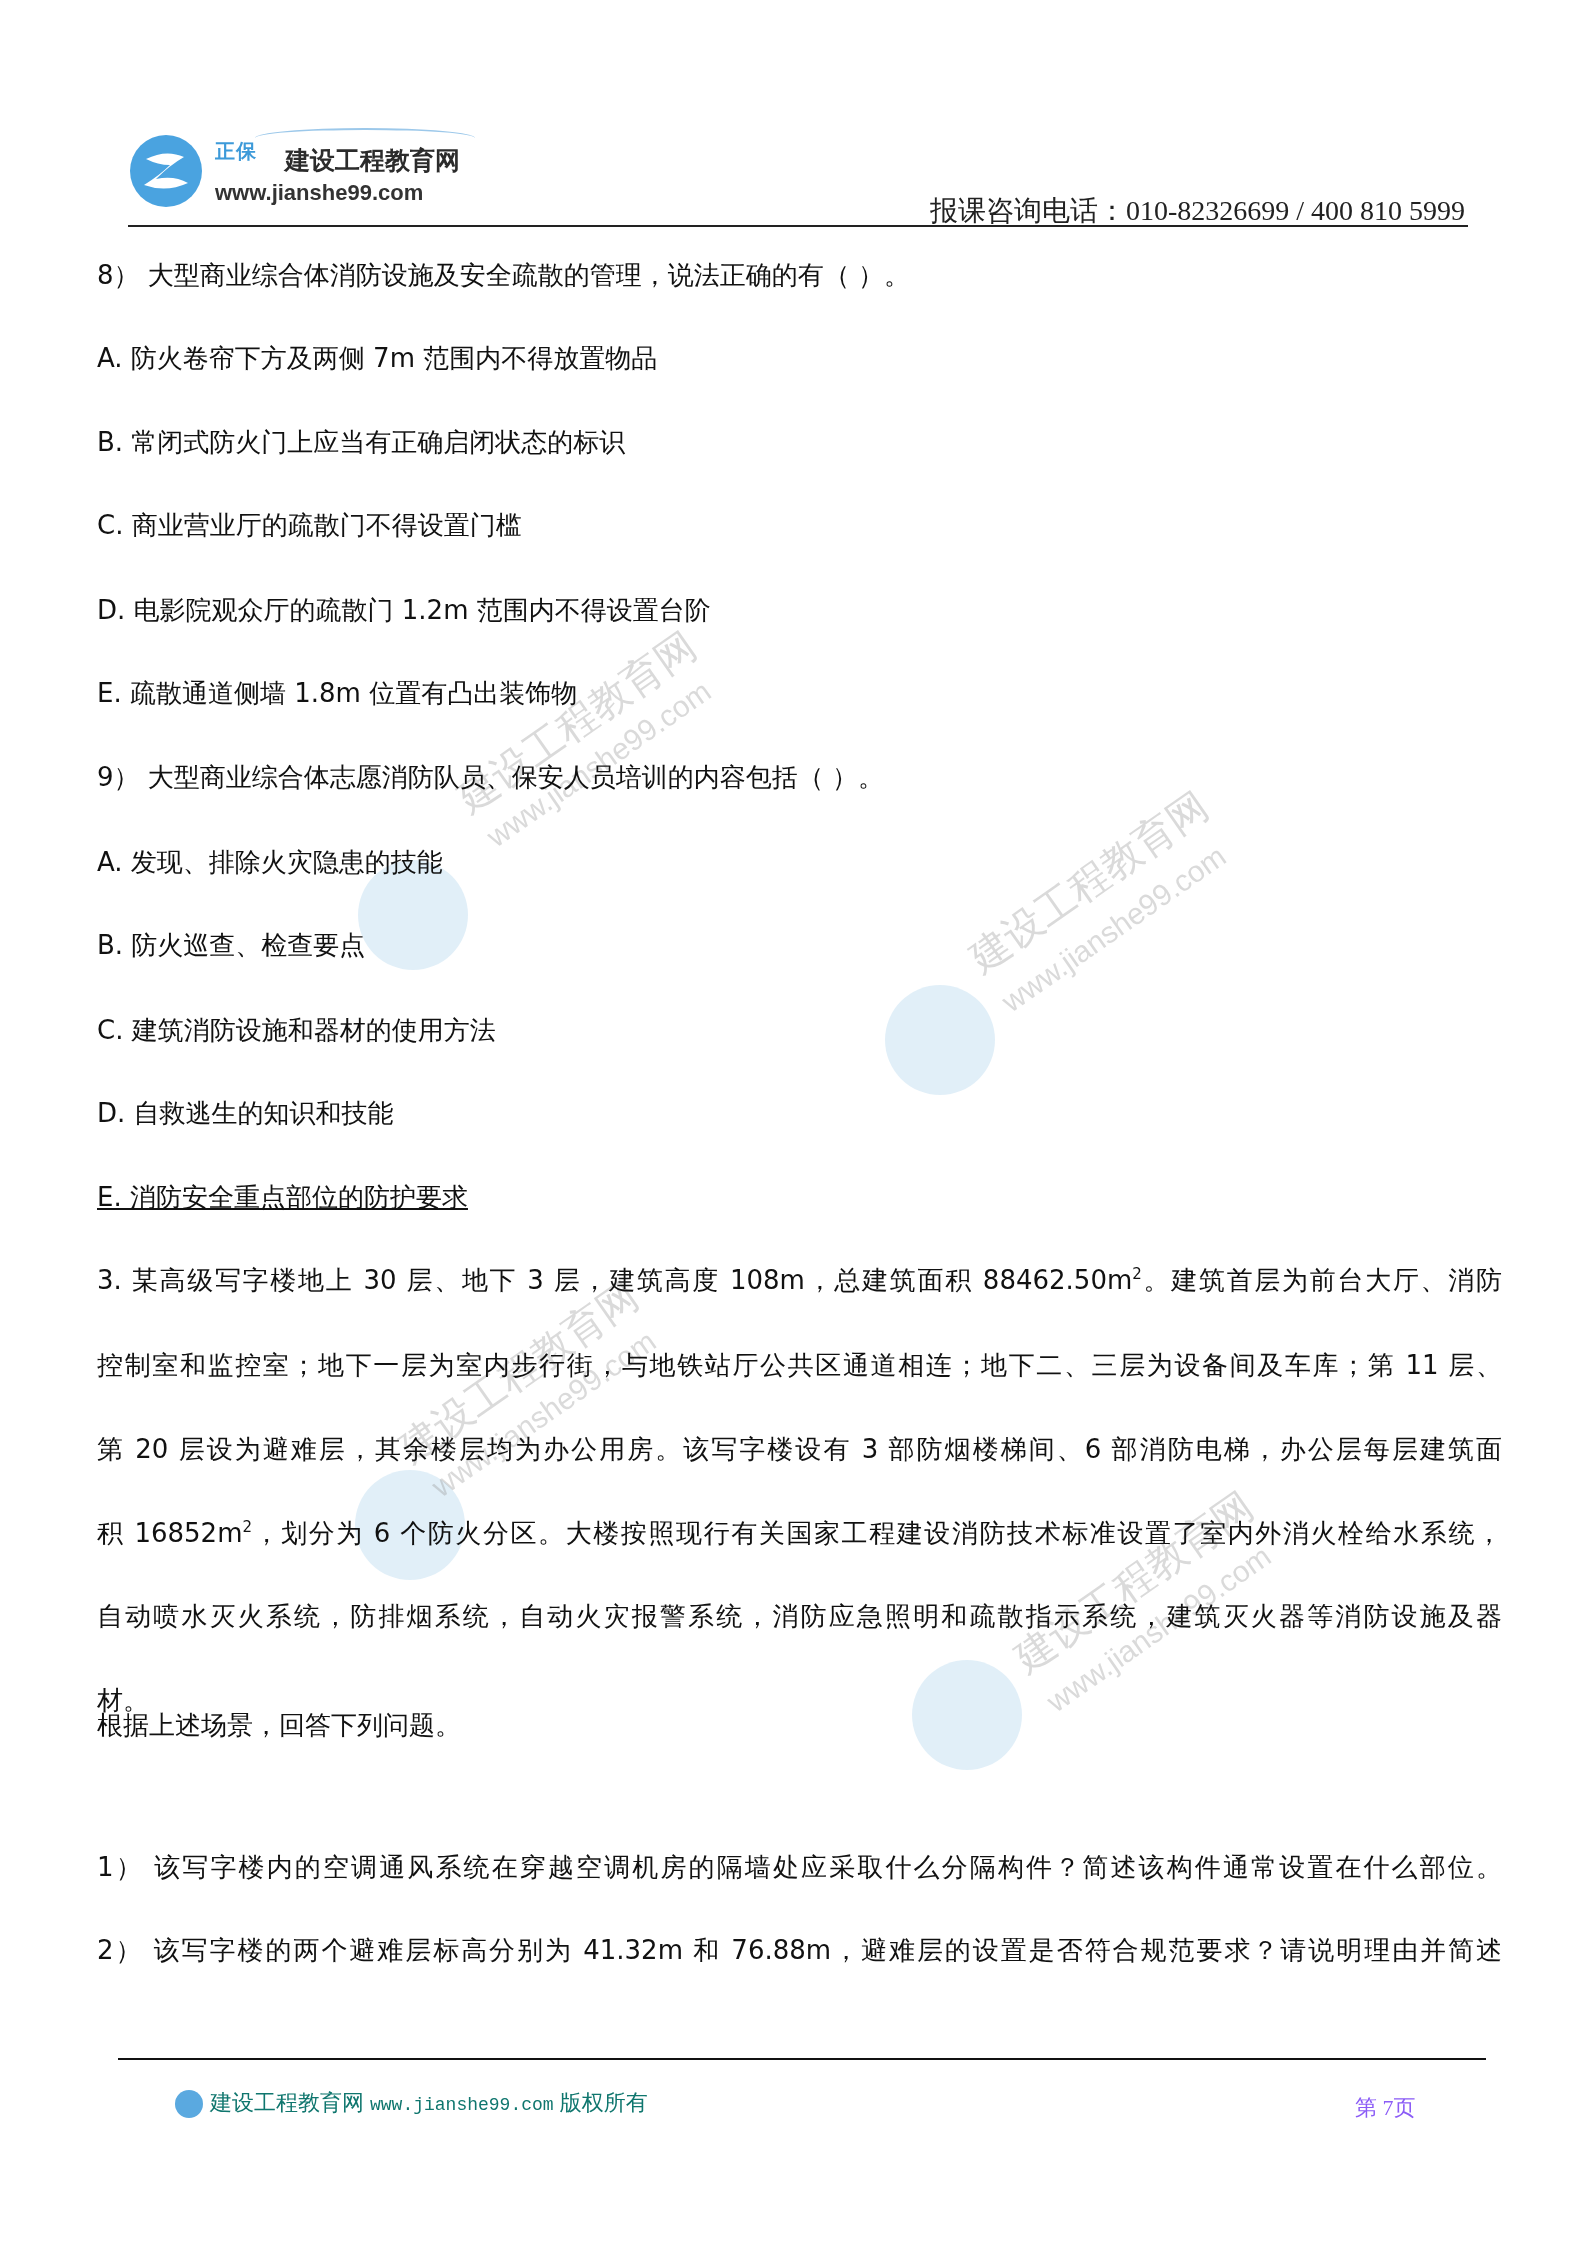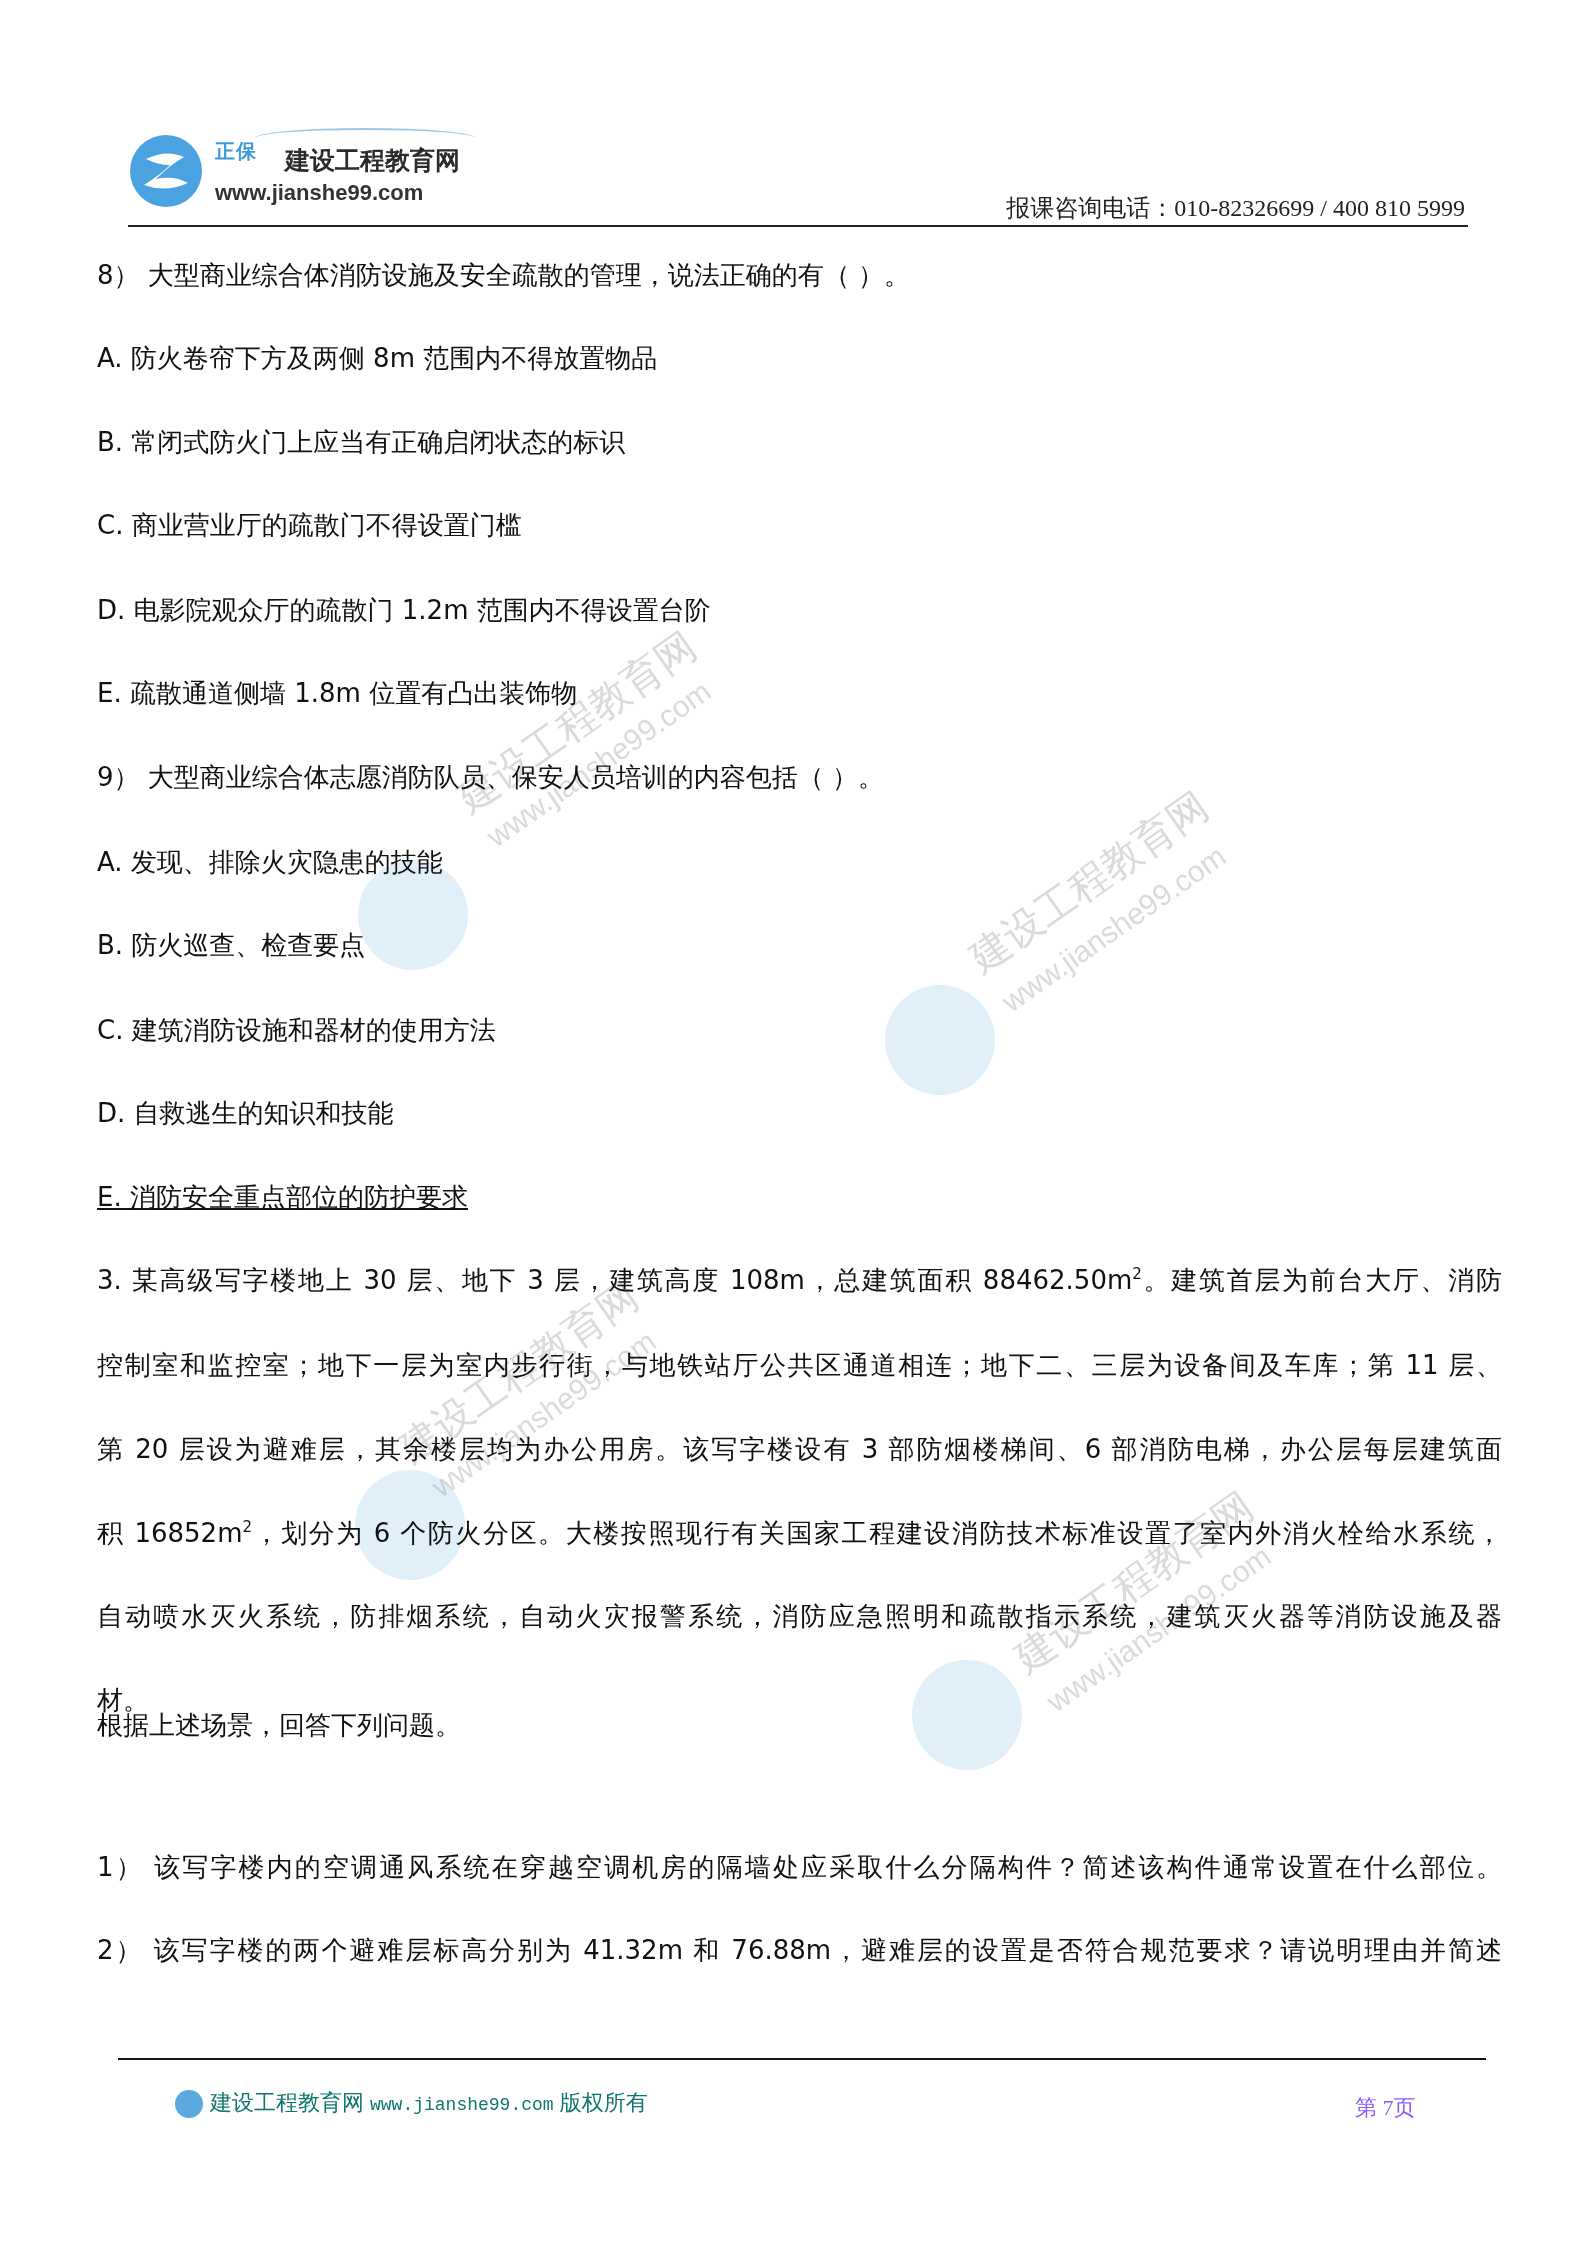--- a/index.html
+++ b/index.html
@@ -8,21 +8,21 @@
   .abs { position: absolute; }
   
   .logo-circle { left: 130px; top: 135px; width: 72px; height: 72px; border-radius: 50%;
                  background: #4aa3e0; }
   .logo-circle svg { width: 72px; height: 72px; display: block; }
   .logo-brand { left: 215px; top: 138px; font-size: 20px; font-weight: bold; color: #3d9ad9; letter-spacing: 1px; }
   .logo-name { left: 285px; top: 144px; font-size: 25px; font-weight: bold; color: #2b2b2b; }
   .logo-arc { left: 255px; top: 128px; width: 220px; height: 18px; border-top: 2px solid #9cc8ea;
               border-radius: 50% 50% 0 0; }
   .logo-url { left: 215px; top: 180px; font-size: 22px; font-weight: bold; color: #333; font-family: "Liberation Sans", sans-serif; }
-  .header-phone { right: 122px; top: 192px; font-size: 24px; color: #222;
+  .header-phone { right: 122px; top: 192px; font-size: 28px; color: #222;
                   font-family: "Liberation Serif", "DejaVu Serif", serif; white-space: nowrap; }
   .header-rule { left: 128px; top: 225px; width: 1340px; height: 2px; background: #222; }
   
   .line { left: 97px; font-size: 26px; line-height: 34px; white-space: nowrap; color: #111; }
   .line.just { width: 1405px; text-align: justify; text-align-last: justify; }
   sup { font-size: 15px; line-height: 0; vertical-align: super; }
   
   .wm { color: rgba(150,150,150,0.35); font-size: 40px; transform: rotate(-35deg); transform-origin: left bottom; white-space: nowrap; pointer-events: none; }
   .wm-url { color: rgba(150,150,150,0.35); font-size: 30px; transform: rotate(-35deg); transform-origin: left bottom; white-space: nowrap; pointer-events: none; font-family: "Liberation Sans", sans-serif; }
   .wm-circle { width: 110px; height: 110px; border-radius: 50%; background: rgba(120,180,225,0.22); pointer-events: none; }
@@ -58,21 +58,21 @@
 
 <div class="abs wm-circle" style="left:355px; top:1470px;"></div>
 <div class="abs wm" style="left:420px; top:1420px;">建设工程教育网</div>
 <div class="abs wm-url" style="left:445px; top:1470px;">www.jianshe99.com</div>
 
 <div class="abs wm-circle" style="left:912px; top:1660px;"></div>
 <div class="abs wm" style="left:1035px; top:1630px;">建设工程教育网</div>
 <div class="abs wm-url" style="left:1060px; top:1685px;">www.jianshe99.com</div>
 
 <div class="abs line" style="top:258px;">8）  大型商业综合体消防设施及安全疏散的管理，说法正确的有（    ）。</div>
-<div class="abs line" style="top:341px;">A. 防火卷帘下方及两侧 8m 范围内不得放置物品</div>
+<div class="abs line" style="top:341px;">A. 防火卷帘下方及两侧 7m 范围内不得放置物品</div>
 <div class="abs line" style="top:425px;">B. 常闭式防火门上应当有正确启闭状态的标识</div>
 <div class="abs line" style="top:508px;">C. 商业营业厅的疏散门不得设置门槛</div>
 <div class="abs line" style="top:593px;">D. 电影院观众厅的疏散门 1.2m 范围内不得设置台阶</div>
 <div class="abs line" style="top:676px;">E. 疏散通道侧墙 1.8m 位置有凸出装饰物</div>
 
 <div class="abs line" style="top:760px;">9）  大型商业综合体志愿消防队员、保安人员培训的内容包括（    ）。</div>
 <div class="abs line" style="top:845px;">A. 发现、排除火灾隐患的技能</div>
 <div class="abs line" style="top:928px;">B. 防火巡查、检查要点</div>
 <div class="abs line" style="top:1013px;">C. 建筑消防设施和器材的使用方法</div>
 <div class="abs line" style="top:1096px;">D. 自救逃生的知识和技能</div>

